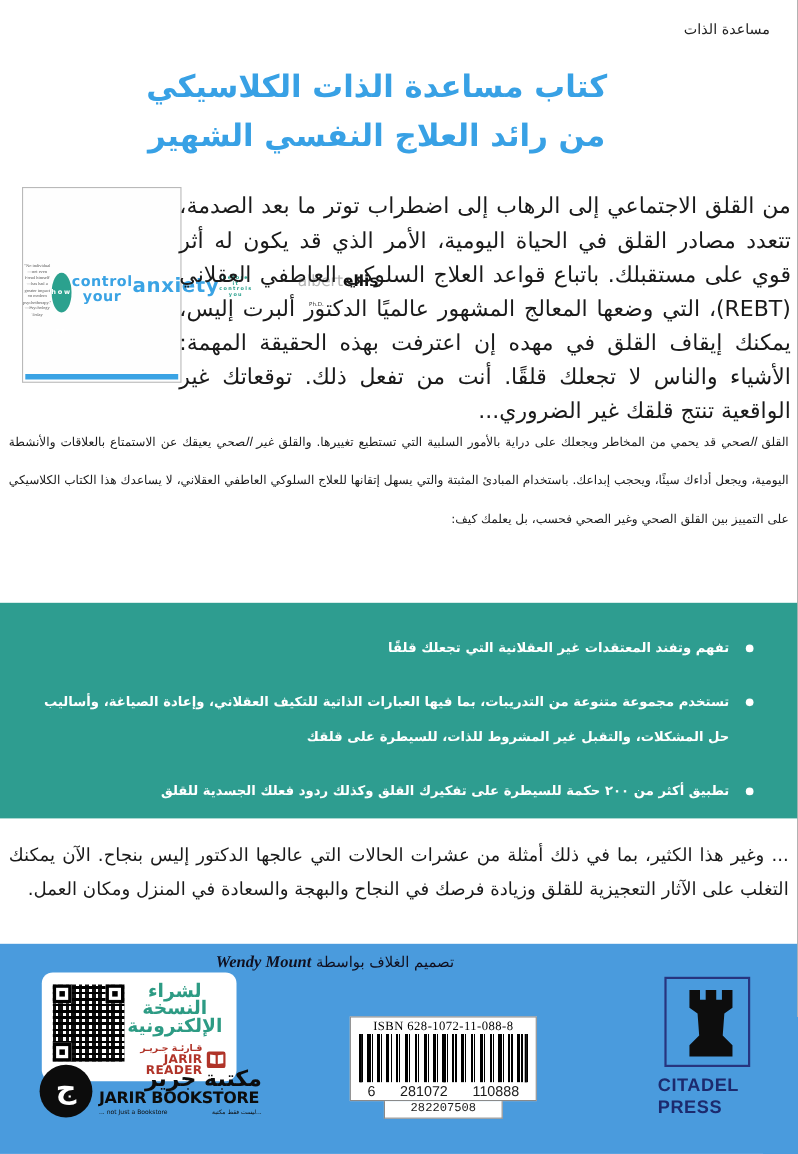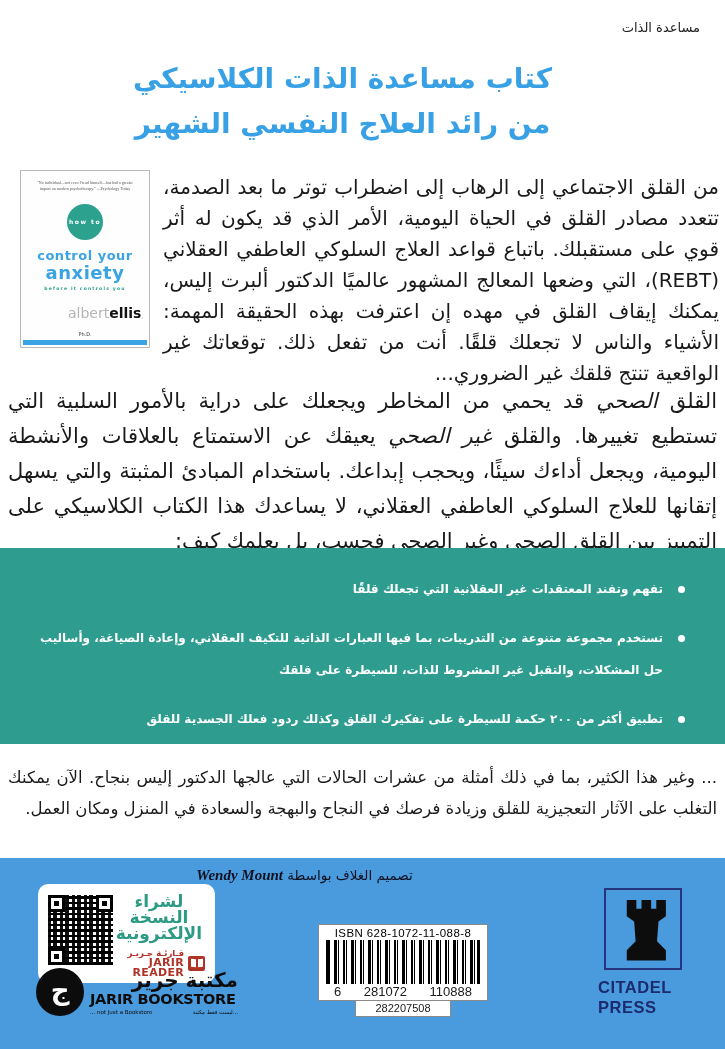--- a/index.html
+++ b/index.html
@@ -16,39 +16,39 @@
   .page{
     position:relative;width:725px;height:1049px;margin:0 auto;background:#fff;
     font-family:"DejaVu Sans",sans-serif;color:#1a1a1a;overflow:hidden;
   }
   
   .category{position:absolute;top:20px;right:25px;font-size:13px;direction:rtl;color:#222;}
   
   .title{position:absolute;top:56px;left:0;right:0;text-align:center;direction:rtl;
     color:var(--title-blue);font-weight:bold;font-size:28px;line-height:45px;transform:translateX(-20px);}
   
-  .thumb{position:absolute;top:170px;left:20px;width:130px;height:178px;background:#fefefe;
-    border:1px solid #b9b9b9;display:flex;flex-direction:column;align-items:center;text-align:center;}
+  .thumb{position:absolute;top:170px;left:20px;width:145px;height:178px;background:#fefefe;
+    border:1px solid #b9b9b9;display:flex;flex-direction:row;align-items:center;text-align:center;}
   .thumb-quote{margin-top:9px;width:104px;font-size:4px;line-height:5.5px;color:#555;font-family:"Liberation Serif",serif;}
   .howto-circle{margin-top:13px;width:36px;height:36px;border-radius:50%;background:var(--cover-teal);
     color:#fff;font-size:6px;font-weight:bold;letter-spacing:1.5px;line-height:36px;}
   .cov-t1{margin-top:9px;color:var(--cover-blue);font-size:13px;font-weight:bold;letter-spacing:.5px;line-height:14px;}
   .cov-t2{color:var(--cover-blue);font-size:18px;font-weight:bold;letter-spacing:.5px;line-height:19px;}
   .cov-sub{margin-top:4px;font-size:4.5px;letter-spacing:1.2px;color:var(--cover-teal);font-weight:bold;}
   .cov-author{margin-top:15px;font-size:14px;line-height:15px;}
   .cov-author .first{color:#b5b5b5;margin-left:41px;}
   .cov-author .last{color:#111;font-weight:bold;}
   .cov-author .suffix{font-size:5px;color:#333;}
   .cov-authorline{width:46px;height:2px;background:var(--cover-teal);margin-top:5px;}
   .cov-strip{position:absolute;bottom:2px;left:2px;right:2px;height:5px;background:var(--cover-blue);}
   
   .p1{position:absolute;top:172px;right:6px;width:556px;direction:rtl;text-align:justify;
     font-size:20px;line-height:31px;}
   .p2{position:absolute;top:384px;right:8px;left:8px;direction:rtl;text-align:justify;
-    font-size:21px;line-height:35px;}
+    font-size:11px;line-height:35px;}
   .p3{position:absolute;top:762px;right:8px;left:8px;direction:rtl;text-align:justify;
     font-size:16.5px;line-height:31px;}
   
   .teal-box{position:absolute;top:548px;left:0;right:0;height:196px;background:var(--box-teal);
     direction:rtl;color:#fff;}
   .teal-box ul{list-style:none;padding:25px 40px 0 40px;}
   .teal-box li{display:flex;margin-bottom:17px;font-weight:bold;font-size:12px;line-height:32px;}
   .dot{flex:0 0 7px;width:7px;height:7px;border-radius:50%;background:#fff;margin-top:13px;margin-left:15px;}
   .teal-box .b-text{text-align:justify;}
   
@@ -80,29 +80,29 @@
   .jarir{position:absolute;left:36px;top:110px;display:flex;align-items:center;gap:6px;}
   .jarir-circle{flex:0 0 48px;width:48px;height:48px;border-radius:50%;background:#0c0c0c;color:#fff;
     font-size:26px;font-weight:bold;text-align:center;line-height:44px;}
   .jarir-texts{width:148px;}
   .jarir-ar{direction:rtl;font-size:20px;font-weight:bold;color:#0c0c0c;line-height:21px;letter-spacing:2px;}
   .jarir-en{font-size:14.5px;font-weight:bold;color:#0c0c0c;line-height:16px;letter-spacing:-0.3px;}
   .jarir-tag{display:flex;justify-content:space-between;font-size:5.5px;color:#0c0c0c;margin-top:2px;}
   
   .barcode-wrap{position:absolute;left:318px;top:66px;width:170px;}
   .bc-main{background:#fff;border:1px solid #8a8a8a;padding:2px 7px 0 7px;}
-  .bc-isbn{font-family:Liberation Sans, sans-serif;font-size:11.5px;text-align:center;letter-spacing:.4px;color:#000;}
+  .bc-isbn{font-family:Liberation Serif, serif;font-size:11.5px;text-align:center;letter-spacing:.4px;color:#000;}
   .bars{position:relative;height:44px;margin-top:1px;
     background:repeating-linear-gradient(90deg,#000 0 2px,#fff 2px 3px,#000 3px 4px,#fff 4px 8px,#000 8px 11px,#fff 11px 12px,#000 12px 13px,#fff 13px 17px);}
   .guard{position:absolute;top:0;width:2px;height:56px;background:#000;}
   .g-l{left:1px;} .g-m{left:50%;} .g-r{right:1px;}
   .bc-digits{position:relative;display:flex;justify-content:space-between;background:#fff;
     font-family:"Liberation Sans",sans-serif;font-size:13px;height:16px;line-height:15px;padding:0 8px;}
-  .bc-sub{width:96px;margin:0 auto;background:#fff;border:1px solid #8a8a8a;border-top:none;text-align:center;
-    font-family:Liberation Sans, sans-serif;font-size:11px;height:16px;line-height:15px;}
+  .bc-sub{width:108px;margin:0 auto;background:#fff;border:1px solid #8a8a8a;border-top:none;text-align:center;
+    font-family:Liberation Mono, monospace;font-size:11px;height:16px;line-height:15px;}
   
   .citadel{position:absolute;left:598px;top:30px;width:90px;text-align:left;}
   .fort{width:78px;height:82px;border:2px solid #27357f;margin:0 auto;display:flex;align-items:flex-end;justify-content:center;}
   .citadel-name{margin-top:7px;color:var(--citadel-navy);font-family:"Liberation Sans",sans-serif;
     font-weight:bold;font-size:16.5px;line-height:20px;letter-spacing:.5px;}
 </style>
 </head>
 <body>
 
 <div class="page">

